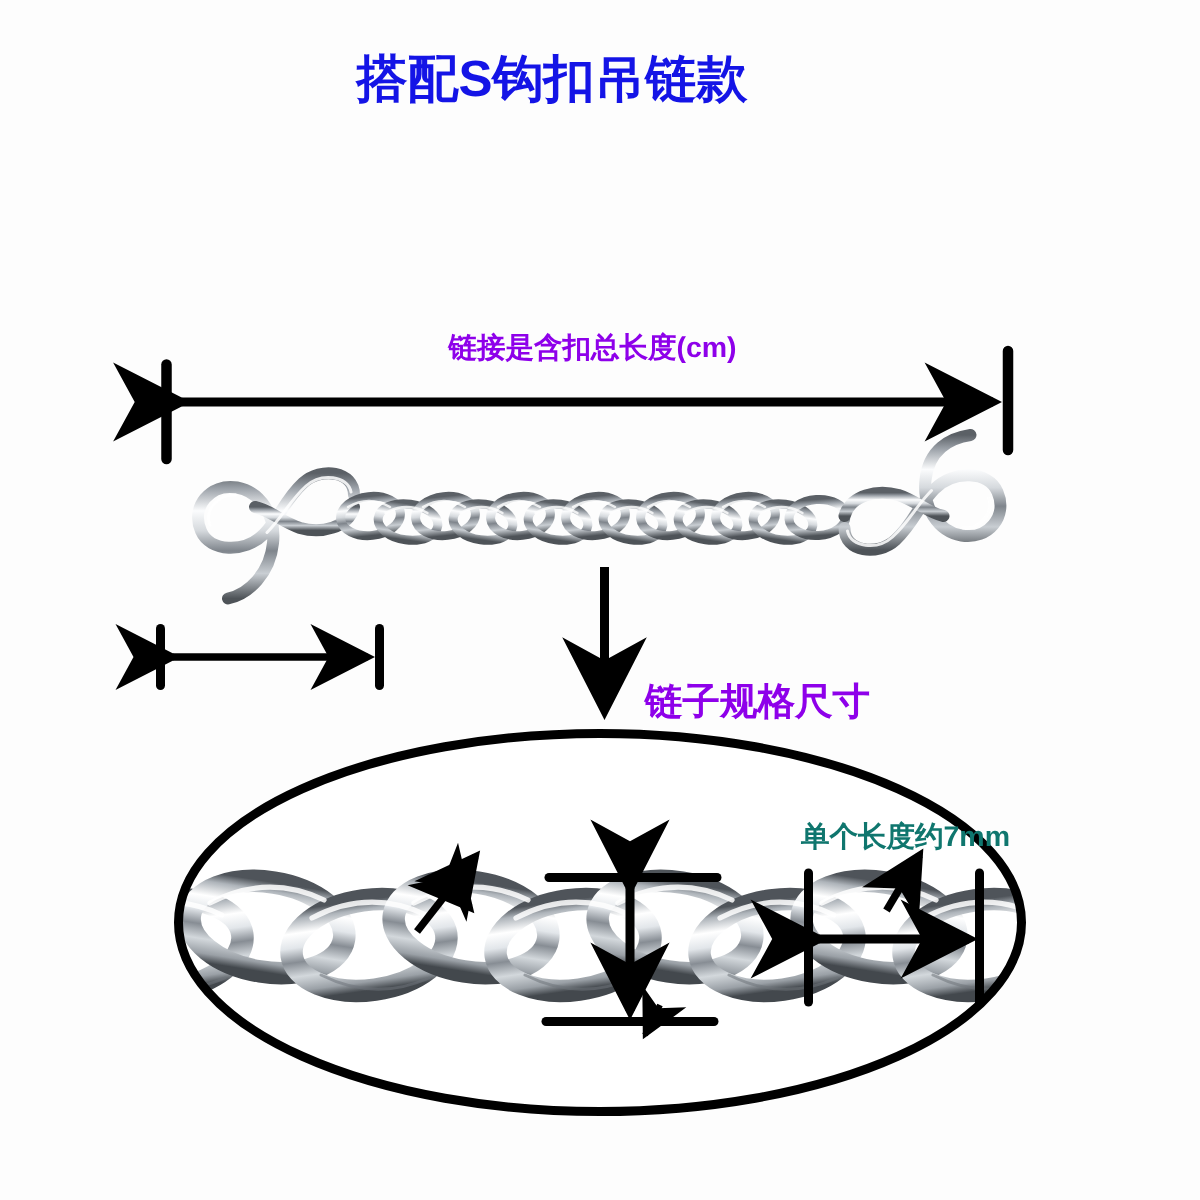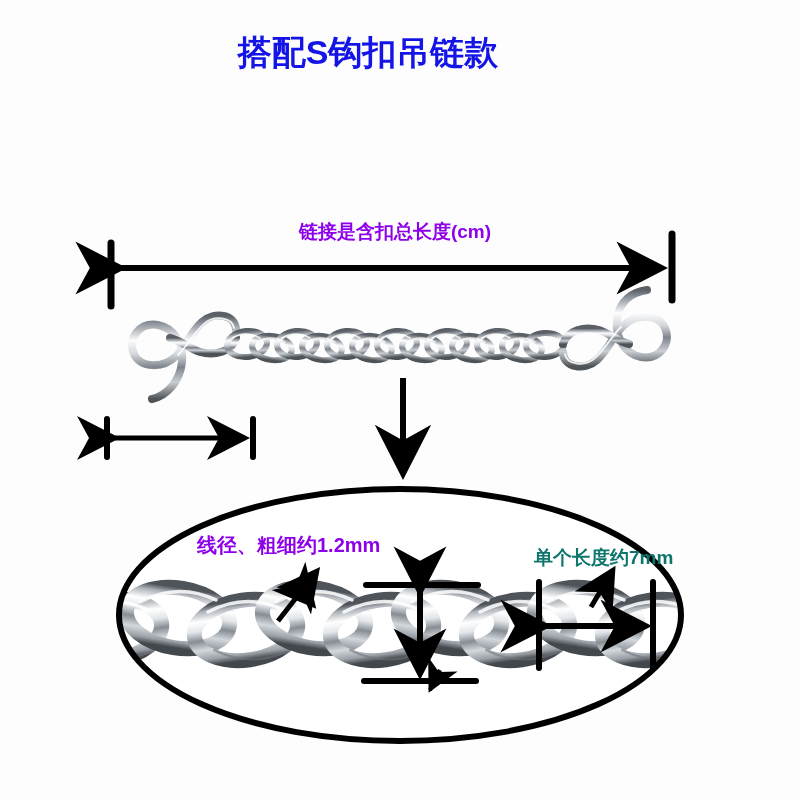--- a/index.html
+++ b/index.html
@@ -196,20 +196,21 @@
                C611,334 619,342 629,344"></path>
     </g>
     <g fill="none" stroke="#ffffff" stroke-width="2" stroke-linecap="round" opacity="0.85">
       <path d="M565,354 C567,365 585,367 595,358
                C606,348 611,337 621,327"></path>
       <path d="M659,332 C663,342 653,353 642,352"></path>
     </g>
   </svg>
 
 
+  <div class="txt" id="chain-spec-label">链子规格尺寸</div>
 
   <svg width="800" height="800">
     <clipPath id="ovalClip">
       <ellipse cx="400" cy="615" rx="281" ry="126"></ellipse>
     </clipPath>
 
     <g clip-path="url(#ovalClip)">
       <rect x="110" y="485" width="580" height="262" fill="#ffffff"></rect>
       <g fill="none" stroke="url(#metalBig)" stroke-width="15" stroke-linecap="round">
         <ellipse cx="110" cy="630" rx="52" ry="30" transform="rotate(-8 110 630)"></ellipse>
@@ -257,18 +258,17 @@
     </g>
 
     <g>
       <line x1="539" y1="582" x2="539" y2="668" stroke="#000" stroke-width="6" stroke-linecap="round"></line>
       <line x1="653" y1="582" x2="653" y2="668" stroke="#000" stroke-width="6" stroke-linecap="round"></line>
       <line x1="546" y1="626" x2="646" y2="626" stroke="#000" stroke-width="6" marker-start="url(#arrHeadS)" marker-end="url(#arrHeadS)"></line>
       <line x1="591" y1="607" x2="613" y2="570" stroke="#000" stroke-width="5" marker-end="url(#arrHeadS)"></line>
     </g>
   </svg>
 
-  <div class="txt" id="wire-label">线径、粗细约1.2mm</div>
 
   <div class="txt" id="link-len-label">单个长度约7mm</div>
 
 
 </div>
 
 </body></html>

